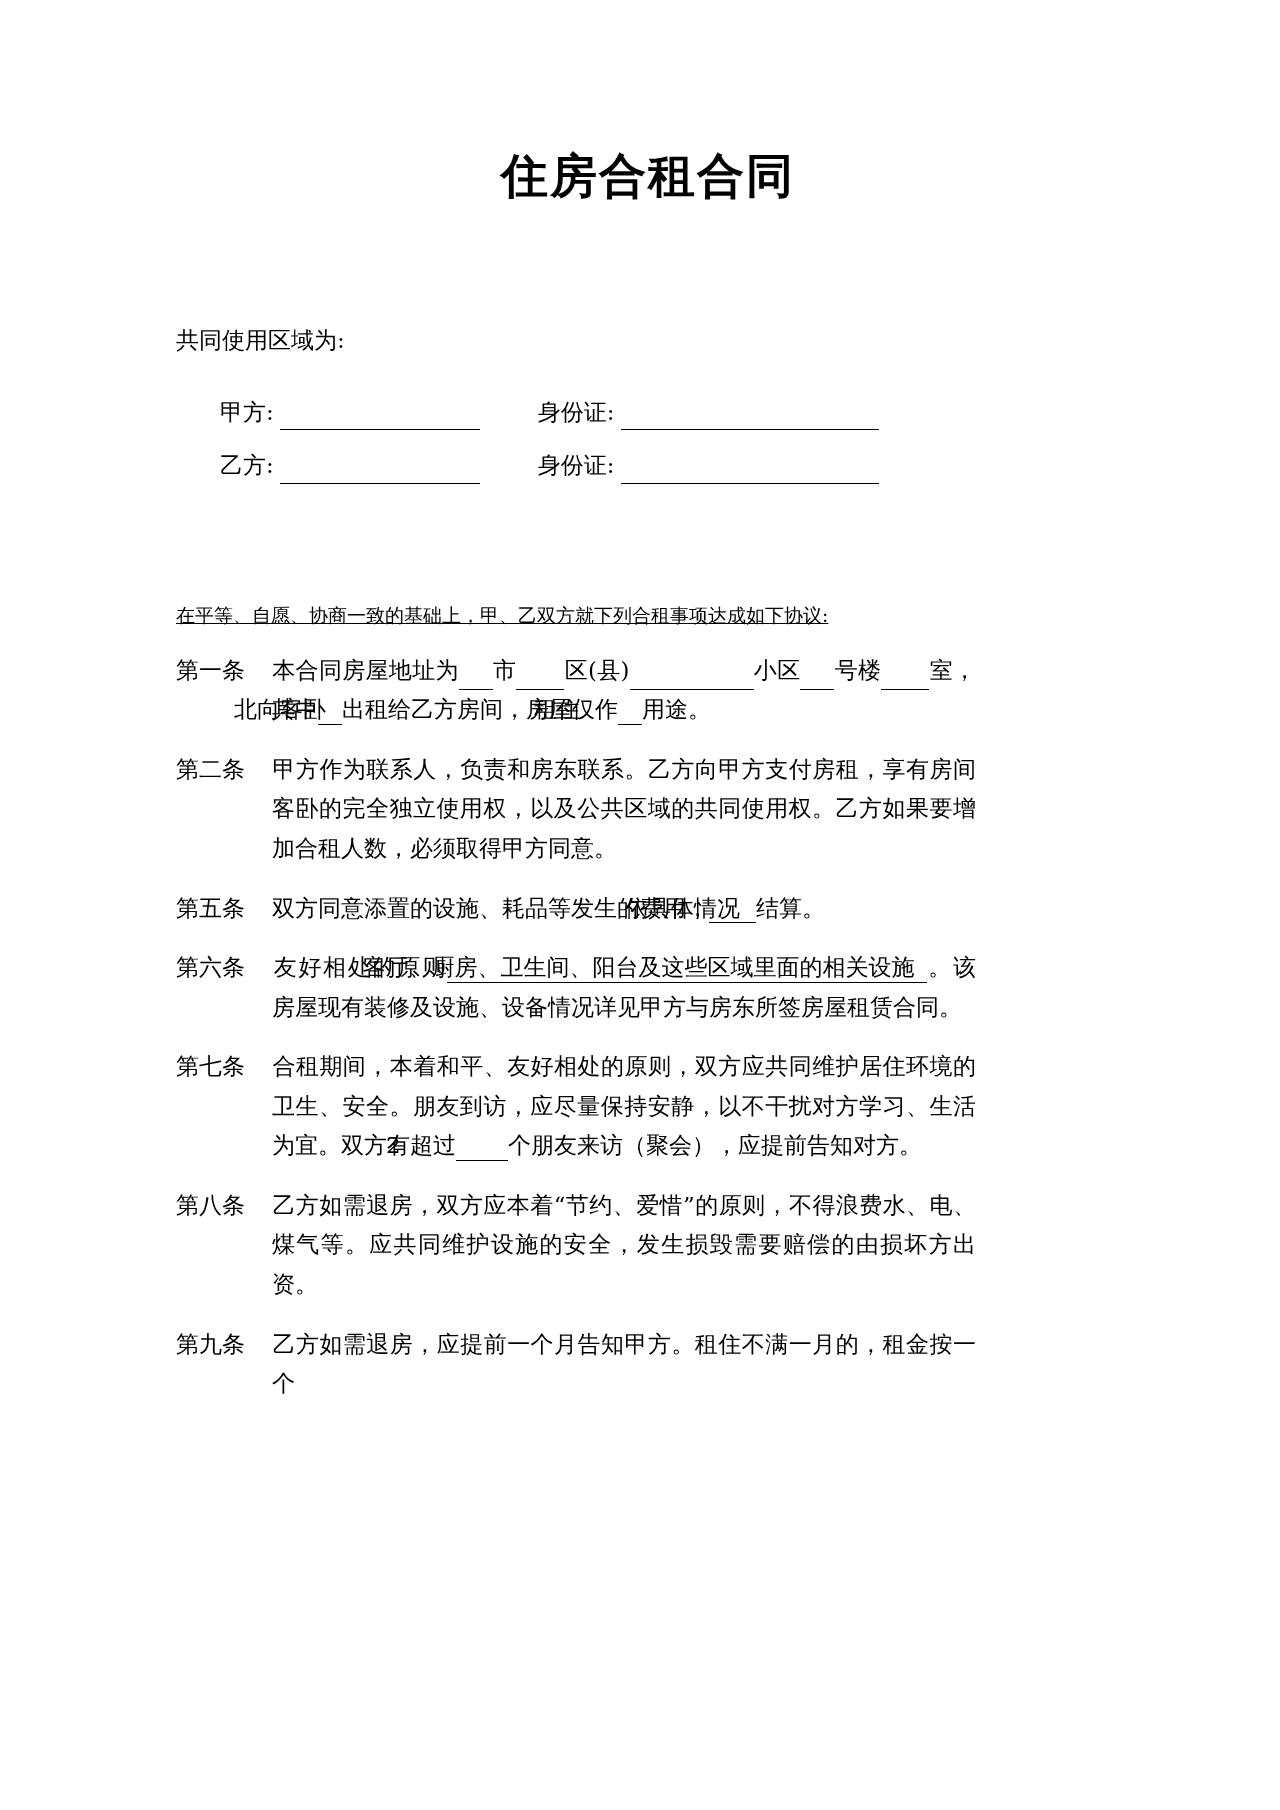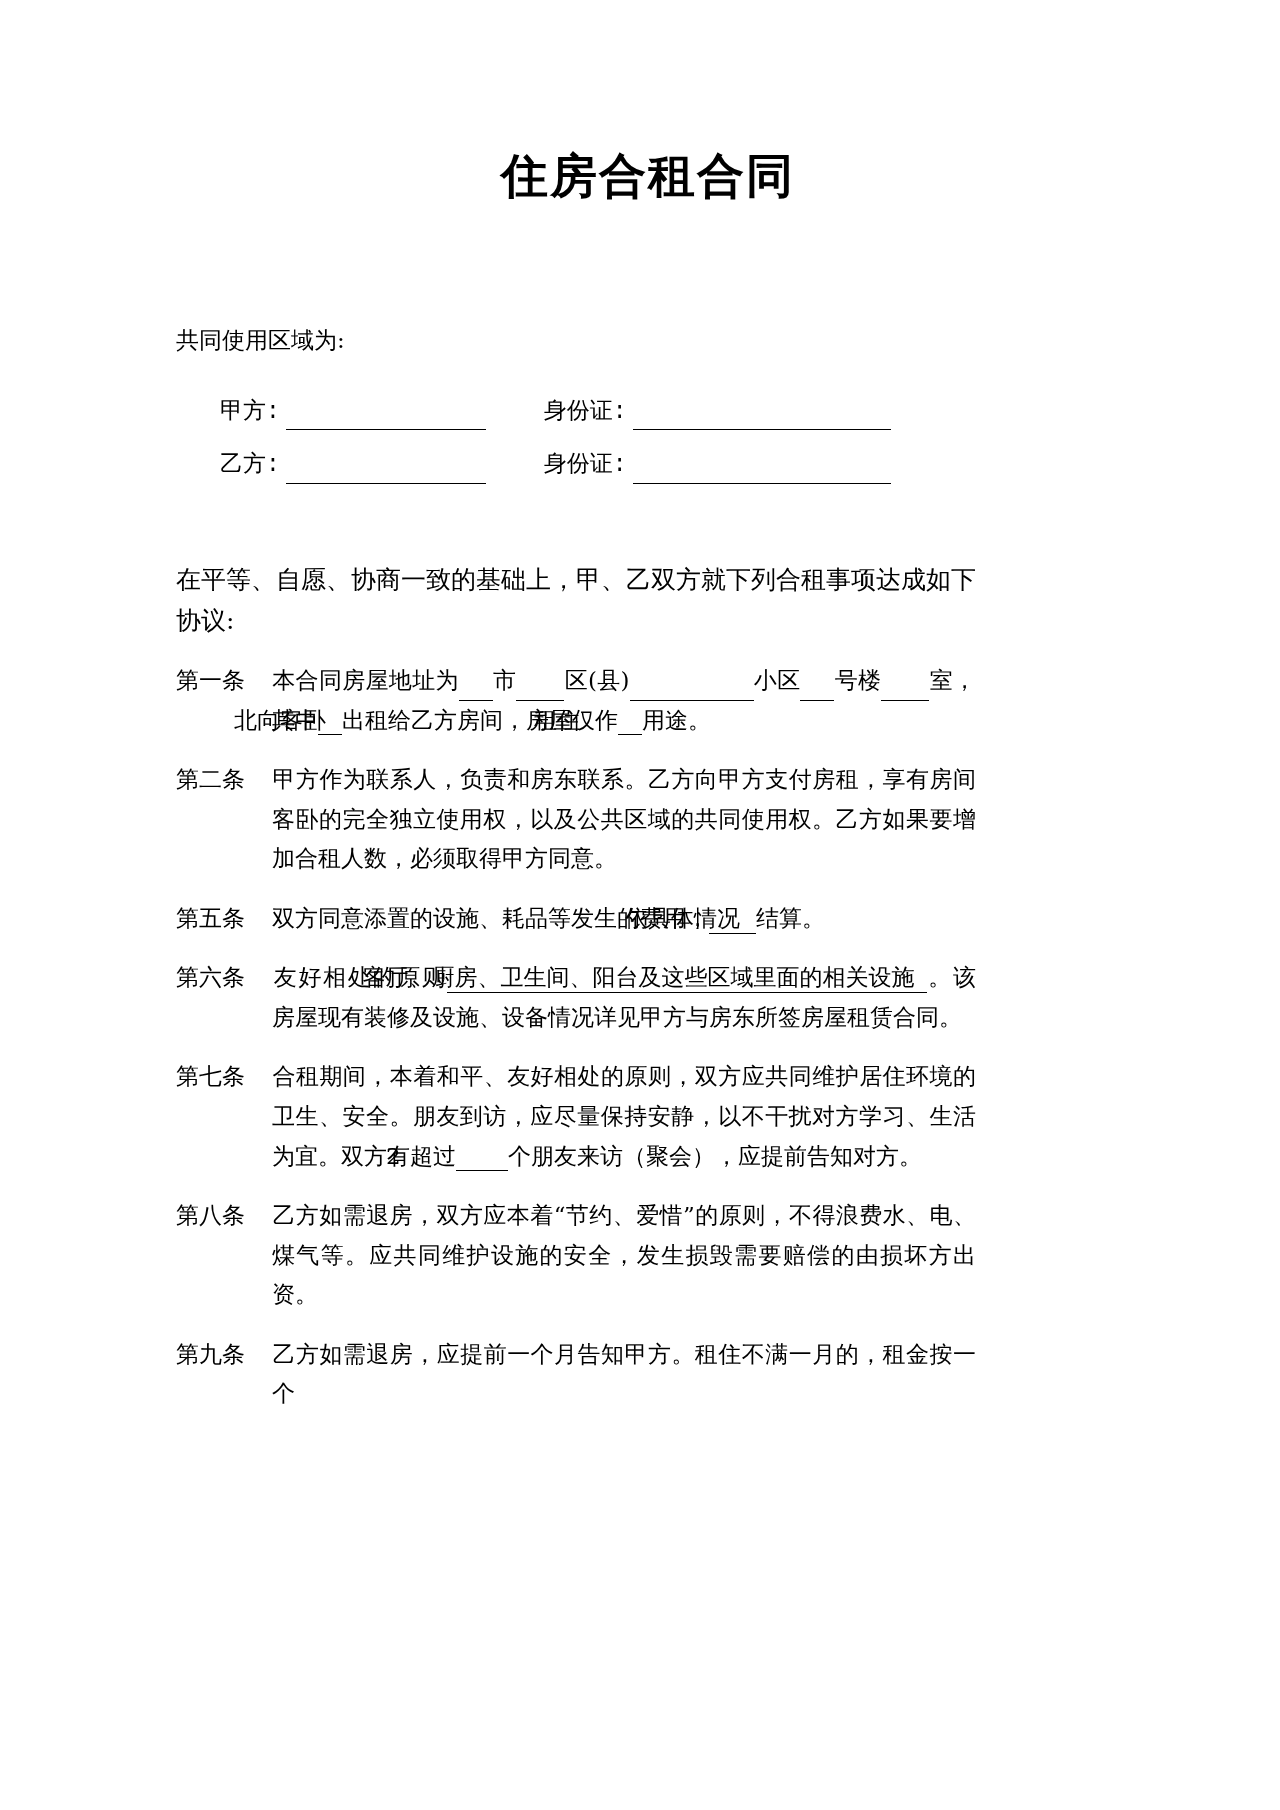--- a/index.html
+++ b/index.html
@@ -57,38 +57,38 @@
   .party-row {
     display: flex;
     align-items: flex-end;
     font-size: 23px;
     line-height: 1.55;
     margin-bottom: 18px;
     padding-left: 44px;
   }
   .party-label {
     white-space: nowrap;
-    font-family: Liberation Mono, monospace;
   }
   .blank {
     display: inline-block;
     border-bottom: 1.6px solid #000;
     height: 1.05em;
     vertical-align: bottom;
   }
   .blank-party-name { width: 200px; margin-left: 6px; }
   .gap-mid { display: inline-block; width: 58px; }
   .blank-party-id { width: 258px; margin-left: 6px; }
 
   
   .intro-para {
-    font-size: 25px;
+    font-size: 19px;
     line-height: 1.62;
-    margin-top: 76px;
+    margin-top: 116px;
     text-align: justify;
+    text-decoration: underline;
   }
 
   .clause {
     font-size: 23px;
     line-height: 1.72;
     margin-top: 20px;
     padding-left: 96px;
     text-indent: -96px;
     text-align: justify;
     text-justify: inter-ideograph;

